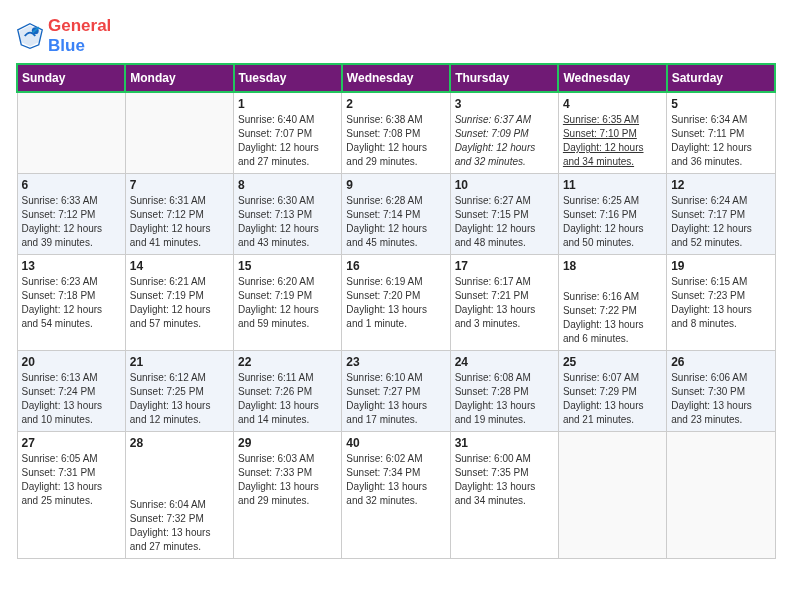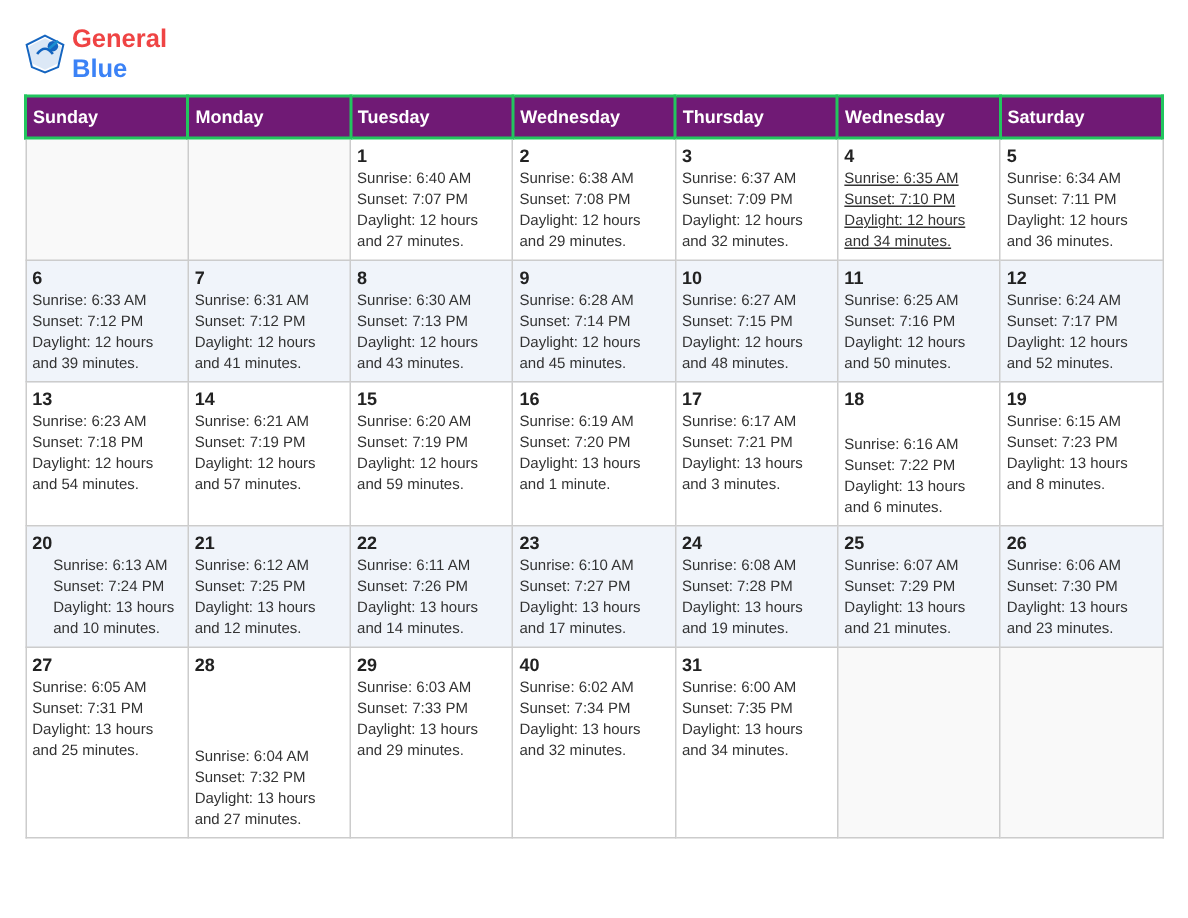--- a/index.html
+++ b/index.html
@@ -127,21 +127,21 @@
 Daylight: 12 hours and 27 minutes.</div>
         </td>
         <td>
           <span class="day-num">2</span>
           <div class="day-info" style="white-space: pre-line;">Sunrise: 6:38 AM
 Sunset: 7:08 PM
 Daylight: 12 hours and 29 minutes.</div>
         </td>
         <td>
           <span class="day-num">3</span>
-          <div class="day-info" style="white-space: pre-line;">Sunrise: 6:37 AM
+          <div class="day-info" style="white-space: pre-line; font-style: italic;">Sunrise: 6:37 AM
 Sunset: 7:09 PM
 Daylight: 12 hours and 32 minutes.</div>
         </td>
         <td>
           <span class="day-num">4</span>
           <div class="day-info" style="white-space: pre-line; text-decoration: underline;">Sunrise: 6:35 AM
 Sunset: 7:10 PM
 Daylight: 12 hours and 34 minutes.</div>
         </td>
         <td>
@@ -235,21 +235,21 @@
         <td>
           <span class="day-num">19</span>
           <div class="day-info" style="white-space: pre-line;">Sunrise: 6:15 AM
 Sunset: 7:23 PM
 Daylight: 13 hours and 8 minutes.</div>
         </td>
       </tr>
       <tr class="row-alt">
         <td>
           <span class="day-num">20</span>
-          <div class="day-info" style="white-space: pre-line; margin-left: 14px;">Sunrise: 6:13 AM
+          <div class="day-info" style="white-space: pre-line;">Sunrise: 6:13 AM
 Sunset: 7:24 PM
 Daylight: 13 hours and 10 minutes.</div>
         </td>
         <td>
           <span class="day-num">21</span>
           <div class="day-info" style="white-space: pre-line;">Sunrise: 6:12 AM
 Sunset: 7:25 PM
 Daylight: 13 hours and 12 minutes.</div>
         </td>
         <td>

